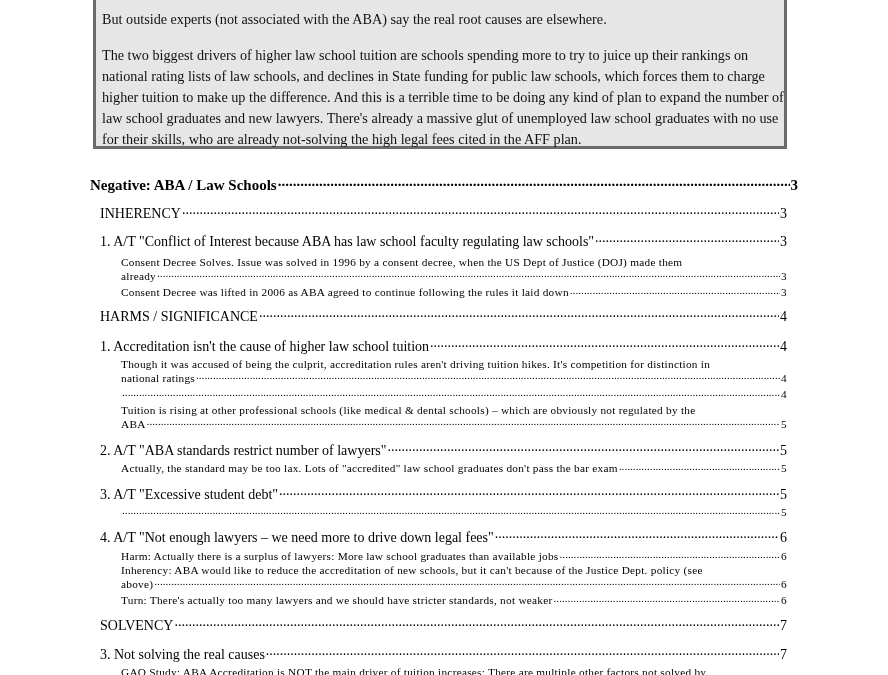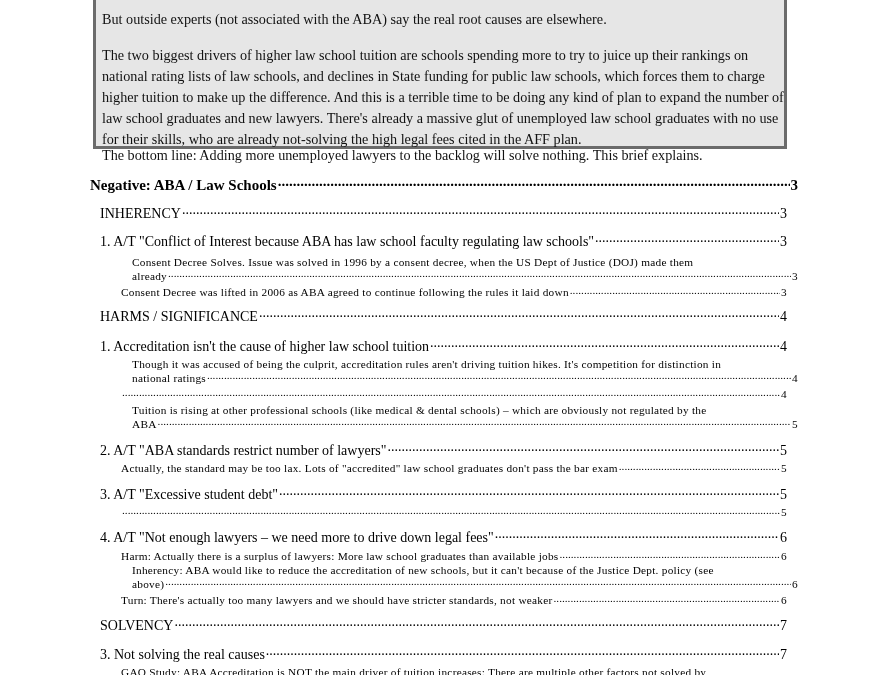--- a/index.html
+++ b/index.html
@@ -38,34 +38,33 @@
   }
   .toc-entry .leader::before {
     content: "................................................................................................................................................................................................................................................................................................................................................................................................................";
     position: absolute; left: 0; bottom: 0; white-space: nowrap; letter-spacing: 0px;
   }
   .toc-entry .page { flex: 0 0 auto; }
 
   .lvl1 { left: 90px; width: 708px; font-size: 15px; font-weight: bold; }
   .lvl2 { left: 100px; width: 687px; font-size: 14px; }
   .lvl3 { left: 121px; width: 666px; font-size: 11.3px; letter-spacing: 0.25px; }
-  .lvl3.wrap { display: block; white-space: normal; line-height: 14px; margin-left: 11px; }
+  .lvl3.wrap { display: block; white-space: normal; line-height: 14px; }
   .lvl3.wrap .first-line { display: block; white-space: nowrap; }
   .lvl3.wrap .second { display: flex; align-items: baseline; white-space: nowrap; }
 </style>
 </head>
 <body>
 
 <div class="summary-box">
   <div class="clipped-line">
       <span>&nbsp;</span>
     </div>
   <div class="box-para p1">But outside experts (not associated with the ABA) say the real root causes are elsewhere.</div>
   <div class="box-para p2">The two biggest drivers of higher law school tuition are schools spending more to try to juice up their rankings on national rating lists of law schools, and declines in State funding for public law schools, which forces them to charge higher tuition to make up the difference. And this is a terrible time to be doing any kind of plan to expand the number of law school graduates and new lawyers. There's already a massive glut of unemployed law school graduates with no use for their skills, who are already not-solving the high legal fees cited in the AFF plan.</div>
-  <div class="box-para p3">The bottom line: Adding more unemployed lawyers to the backlog will solve nothing. This brief explains.</div>
 </div>
 
 <div class="toc">
 
   <div class="toc-entry lvl1" style="top:175px">
     <span class="label">Negative: ABA / Law Schools</span>
     <span class="leader"></span>
     <span class="page">3</span>
   </div>
 

